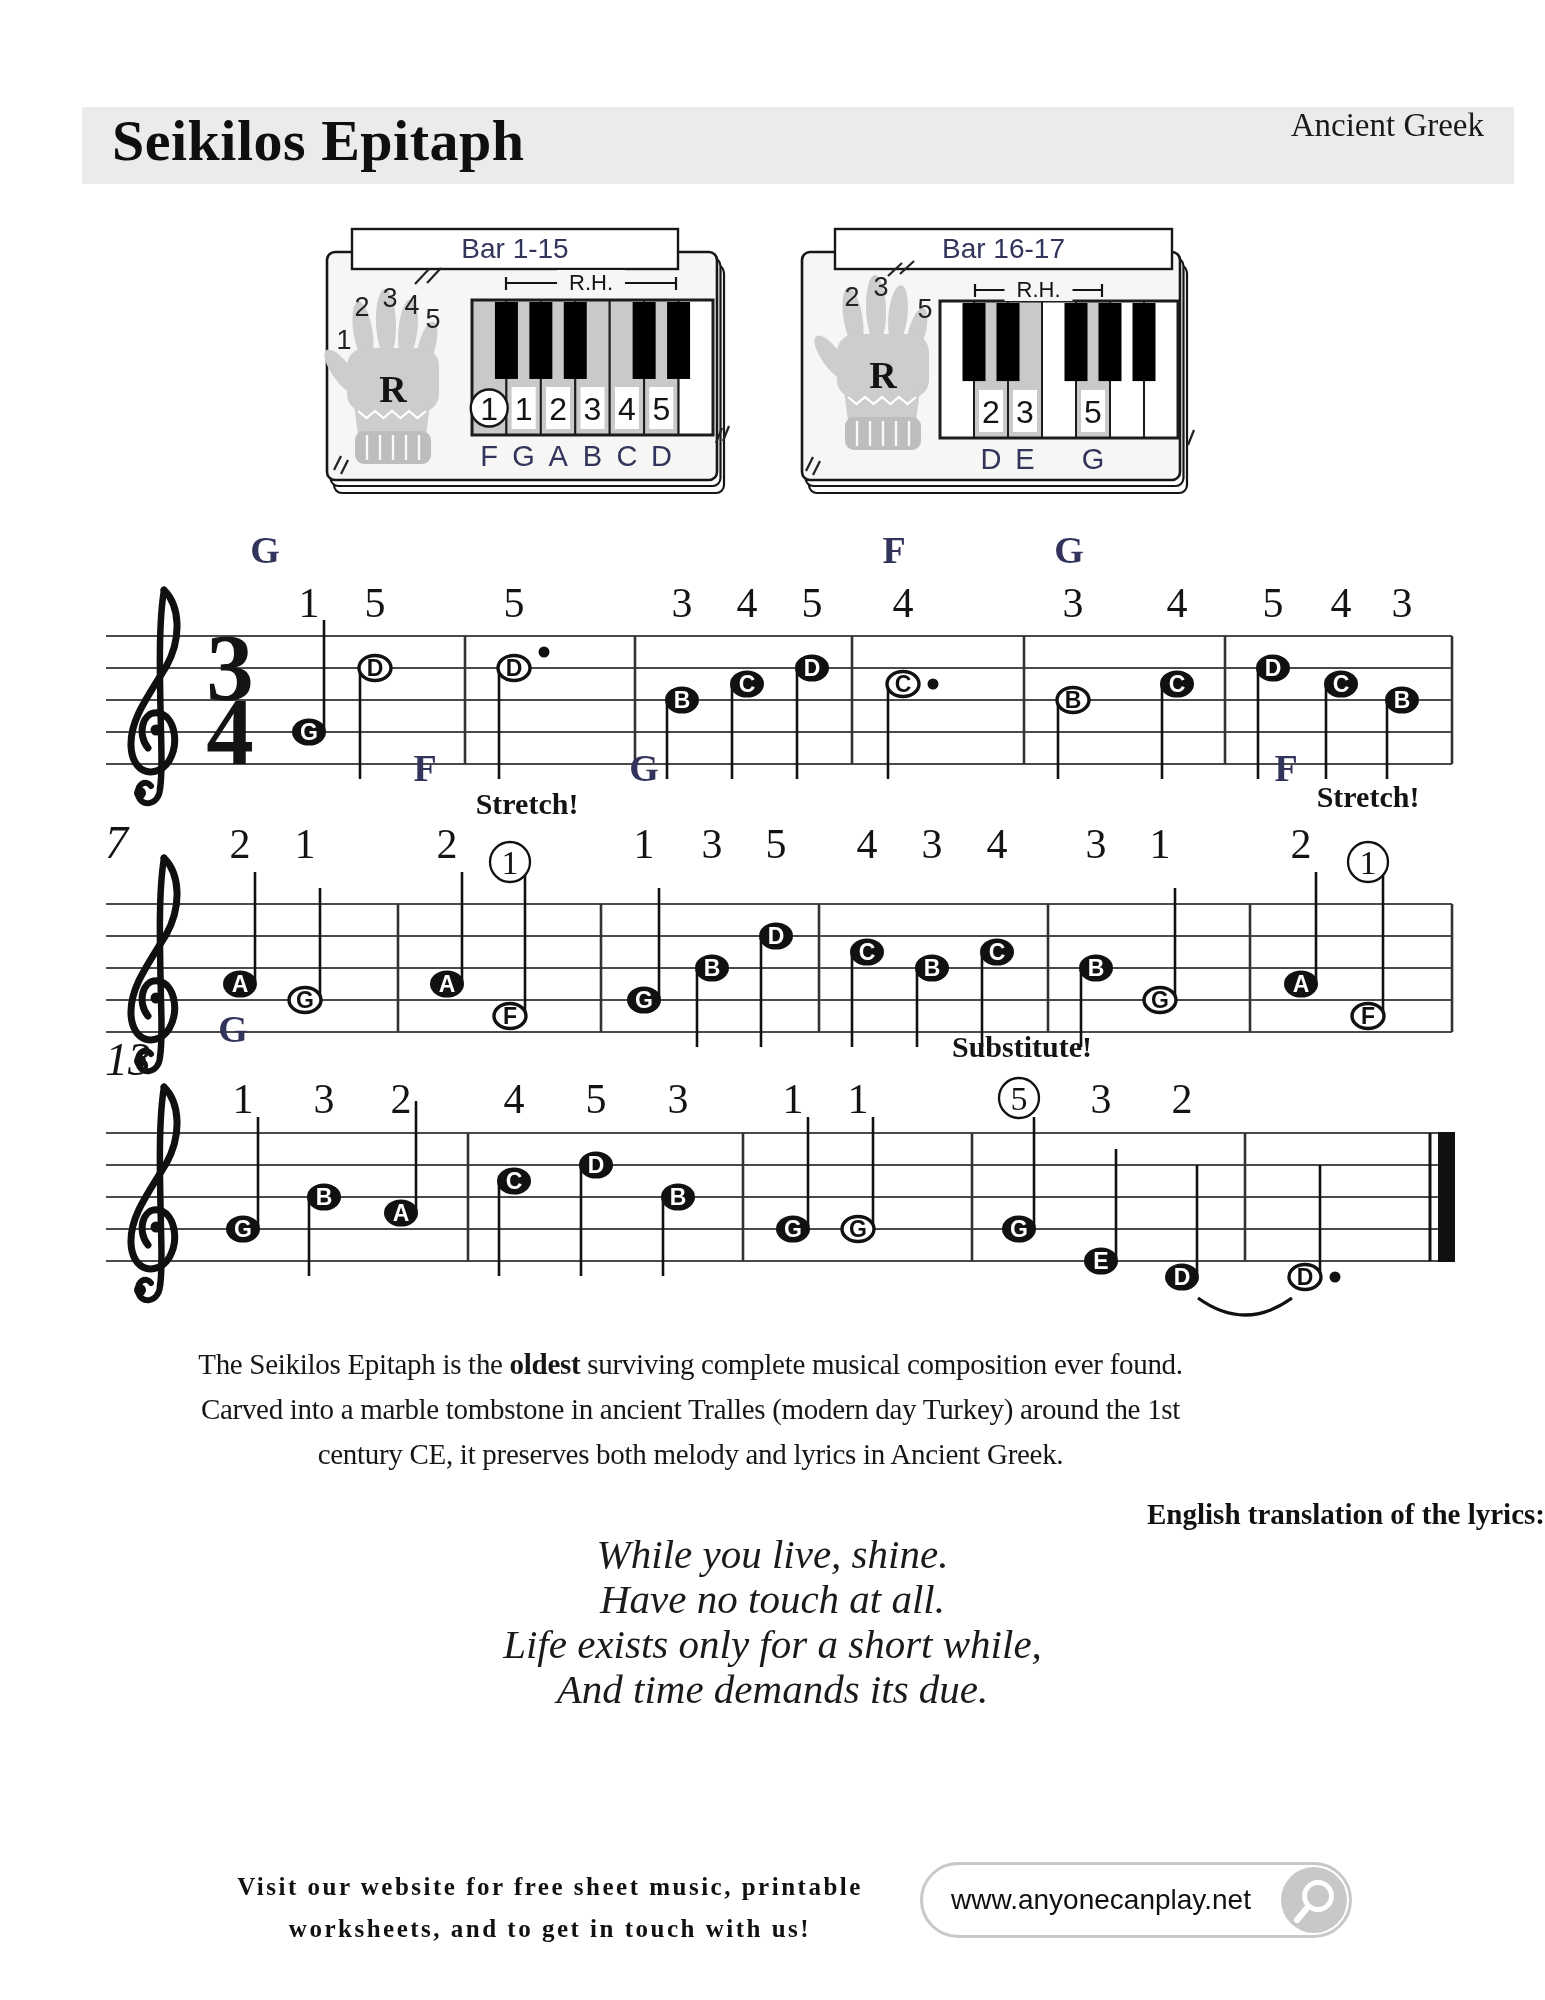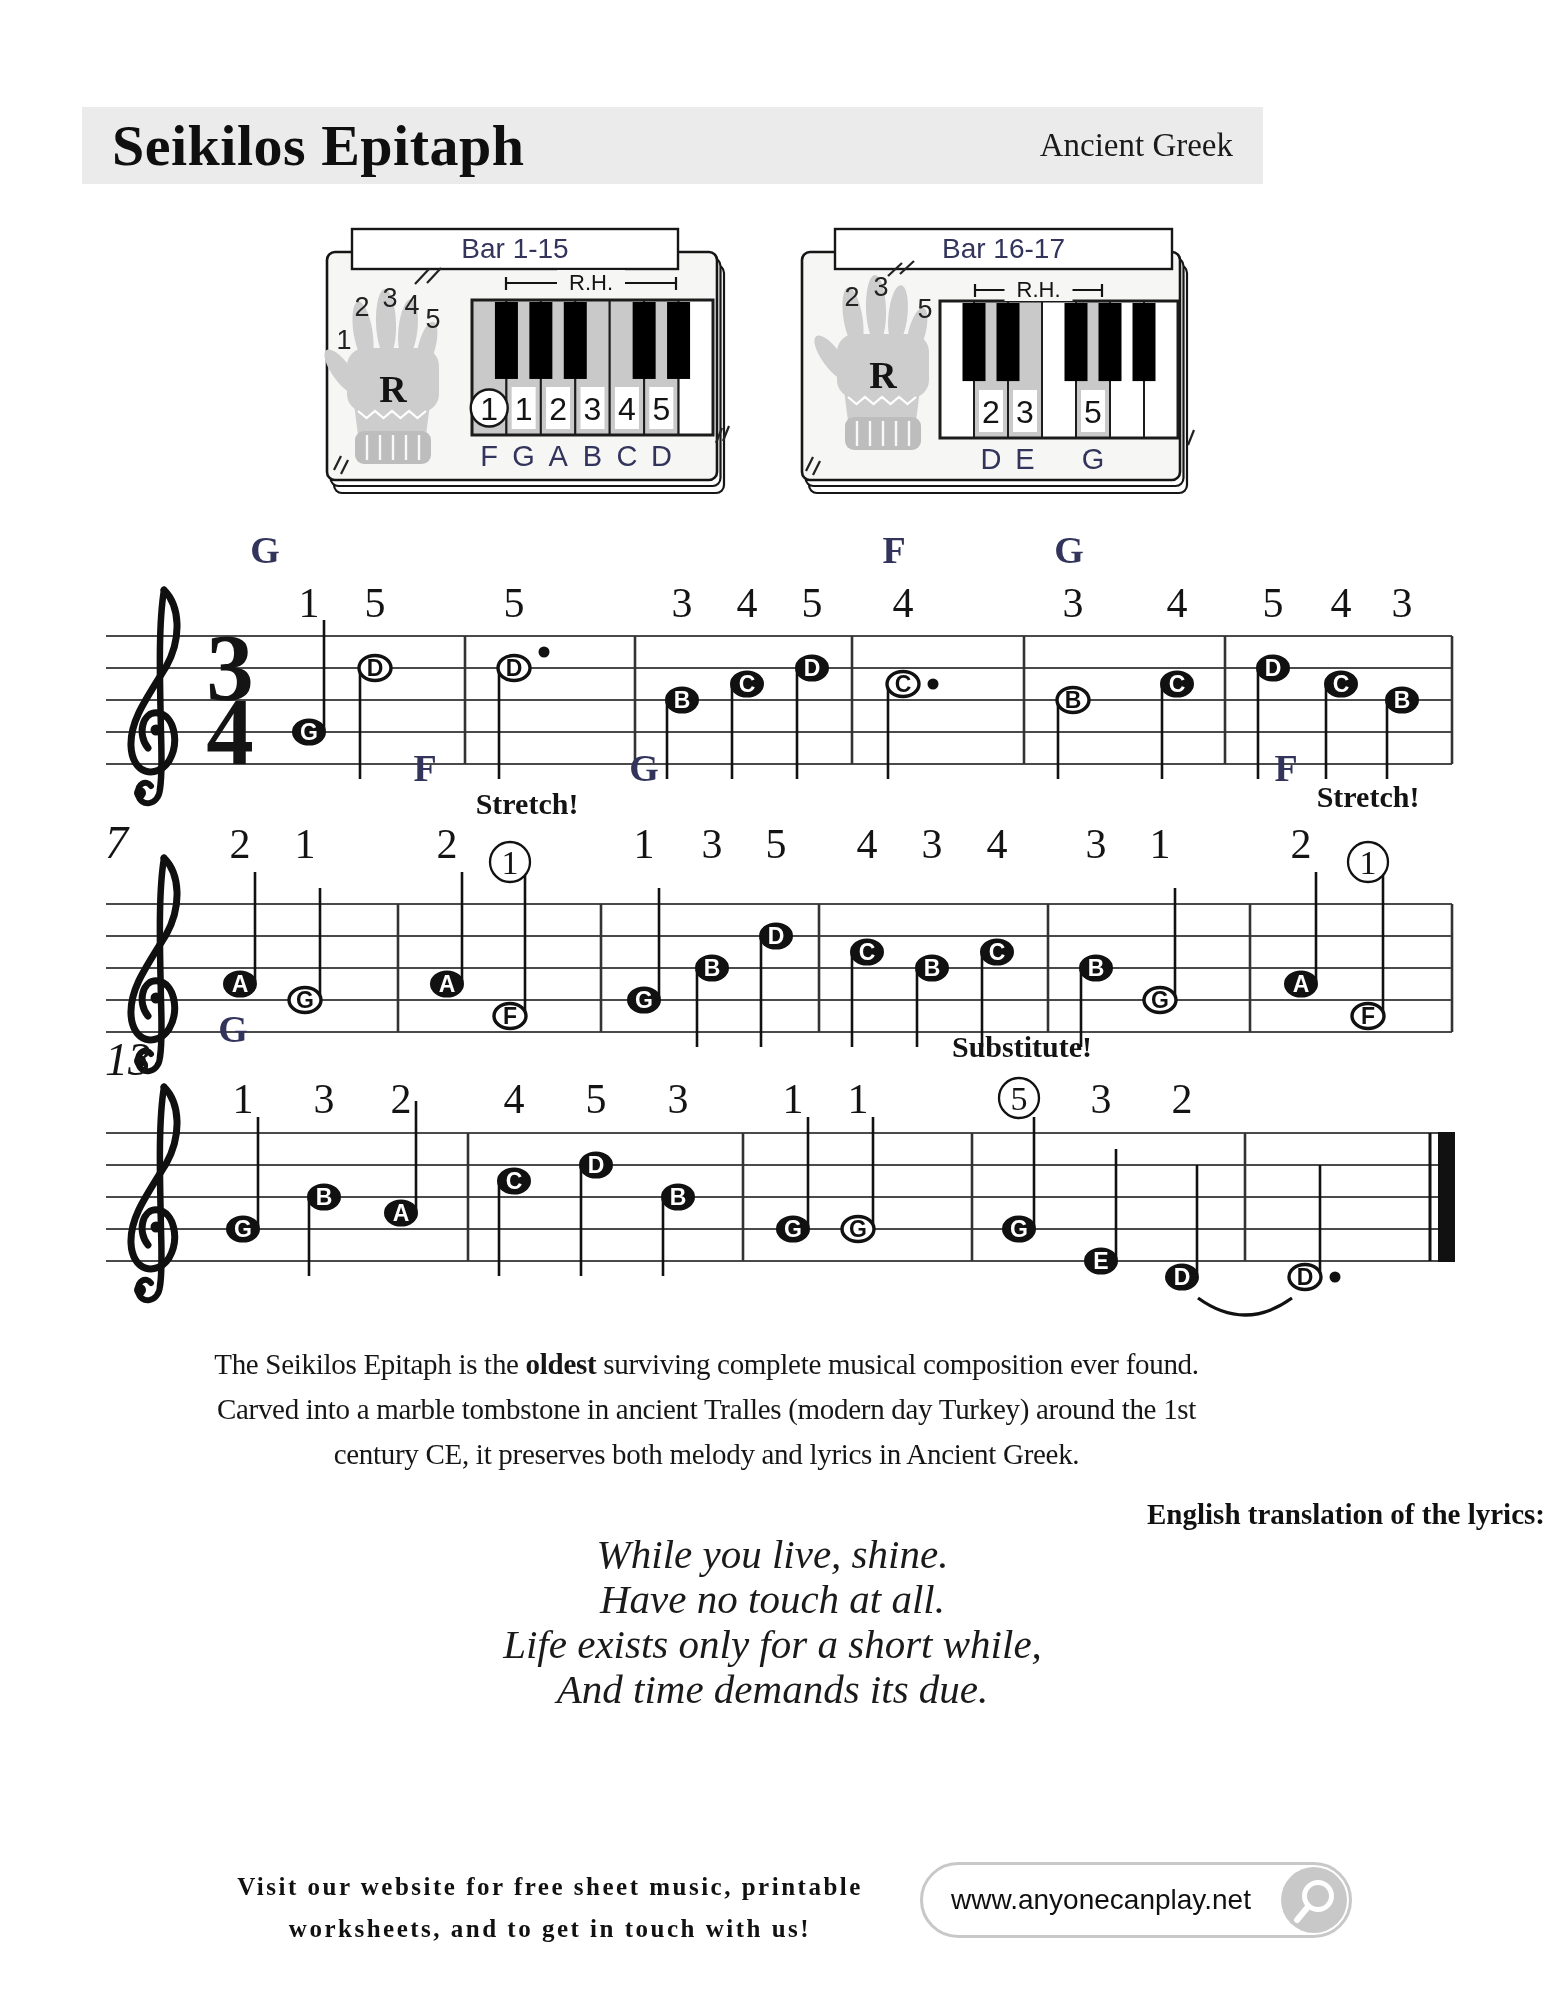--- a/index.html
+++ b/index.html
@@ -1,22 +1,22 @@
 <!DOCTYPE html>
 <html><head>
 <meta charset="utf-8">
 <style>
   html,body { margin:0; padding:0; background:#ffffff; }
   body { width:1545px; height:2000px; position:relative; font-family:"Liberation Serif", serif; color:#141414; overflow:hidden; }
-  .band { position:absolute; left:82px; top:107px; width:1181px; height:77px; background:#ebebeb;
-          display:flex; align-items:center; justify-content:space-between; padding:0 30px; box-sizing:border-box; }
+  .band { position:absolute; left:82px; top:107px; width:1432px; height:77px; background:#ebebeb;
+          display:flex; justify-content:space-between; padding:0 30px; box-sizing:border-box; }
   .title { font-size:58px; font-weight:bold; color:#0f0f0f; letter-spacing:0.5px; }
   .subtitle { font-size:33px; color:#1a1a1a; }
   #scene { position:absolute; left:0; top:0; }
-  .about { position:absolute; left:0; top:1342px; width:1381px; text-align:center; font-size:29px; line-height:45px; color:#161616; letter-spacing:-0.3px;padding-left:16px; }
+  .about { position:absolute; left:0; top:1342px; width:1381px; text-align:center; font-size:29px; line-height:45px; color:#161616; letter-spacing:-0.3px; }
   .heading { position:absolute; left:0; top:1498px; width:1545px; text-align:right; font-size:29px; font-weight:bold; color:#111; }
   .lyrics { position:absolute; left:0; top:1532px; width:1545px; text-align:center; font-size:41px; font-style:italic; line-height:45px; color:#1a1a1a; }
   .footer-text { position:absolute; left:150px; top:1866px; width:800px; text-align:center; font-size:25px; font-weight:bold; letter-spacing:2.5px; line-height:42px; color:#111; }
   .pill { position:absolute; left:920px; top:1862px; width:432px; height:76px; border:3px solid #c8c8c8; border-radius:40px; box-sizing:border-box; background:#fff; }
   .pill-url { position:absolute; left:10px; right:80px; top:0; bottom:0; display:flex; align-items:center; justify-content:center;
               font-family:"Liberation Sans", sans-serif; font-size:28px; color:#101010; }
   .pill-circle { position:absolute; right:2px; top:2px; width:66px; height:66px; border-radius:50%; background:#c8c8c8; }
 </style>
 </head>
 <body>

